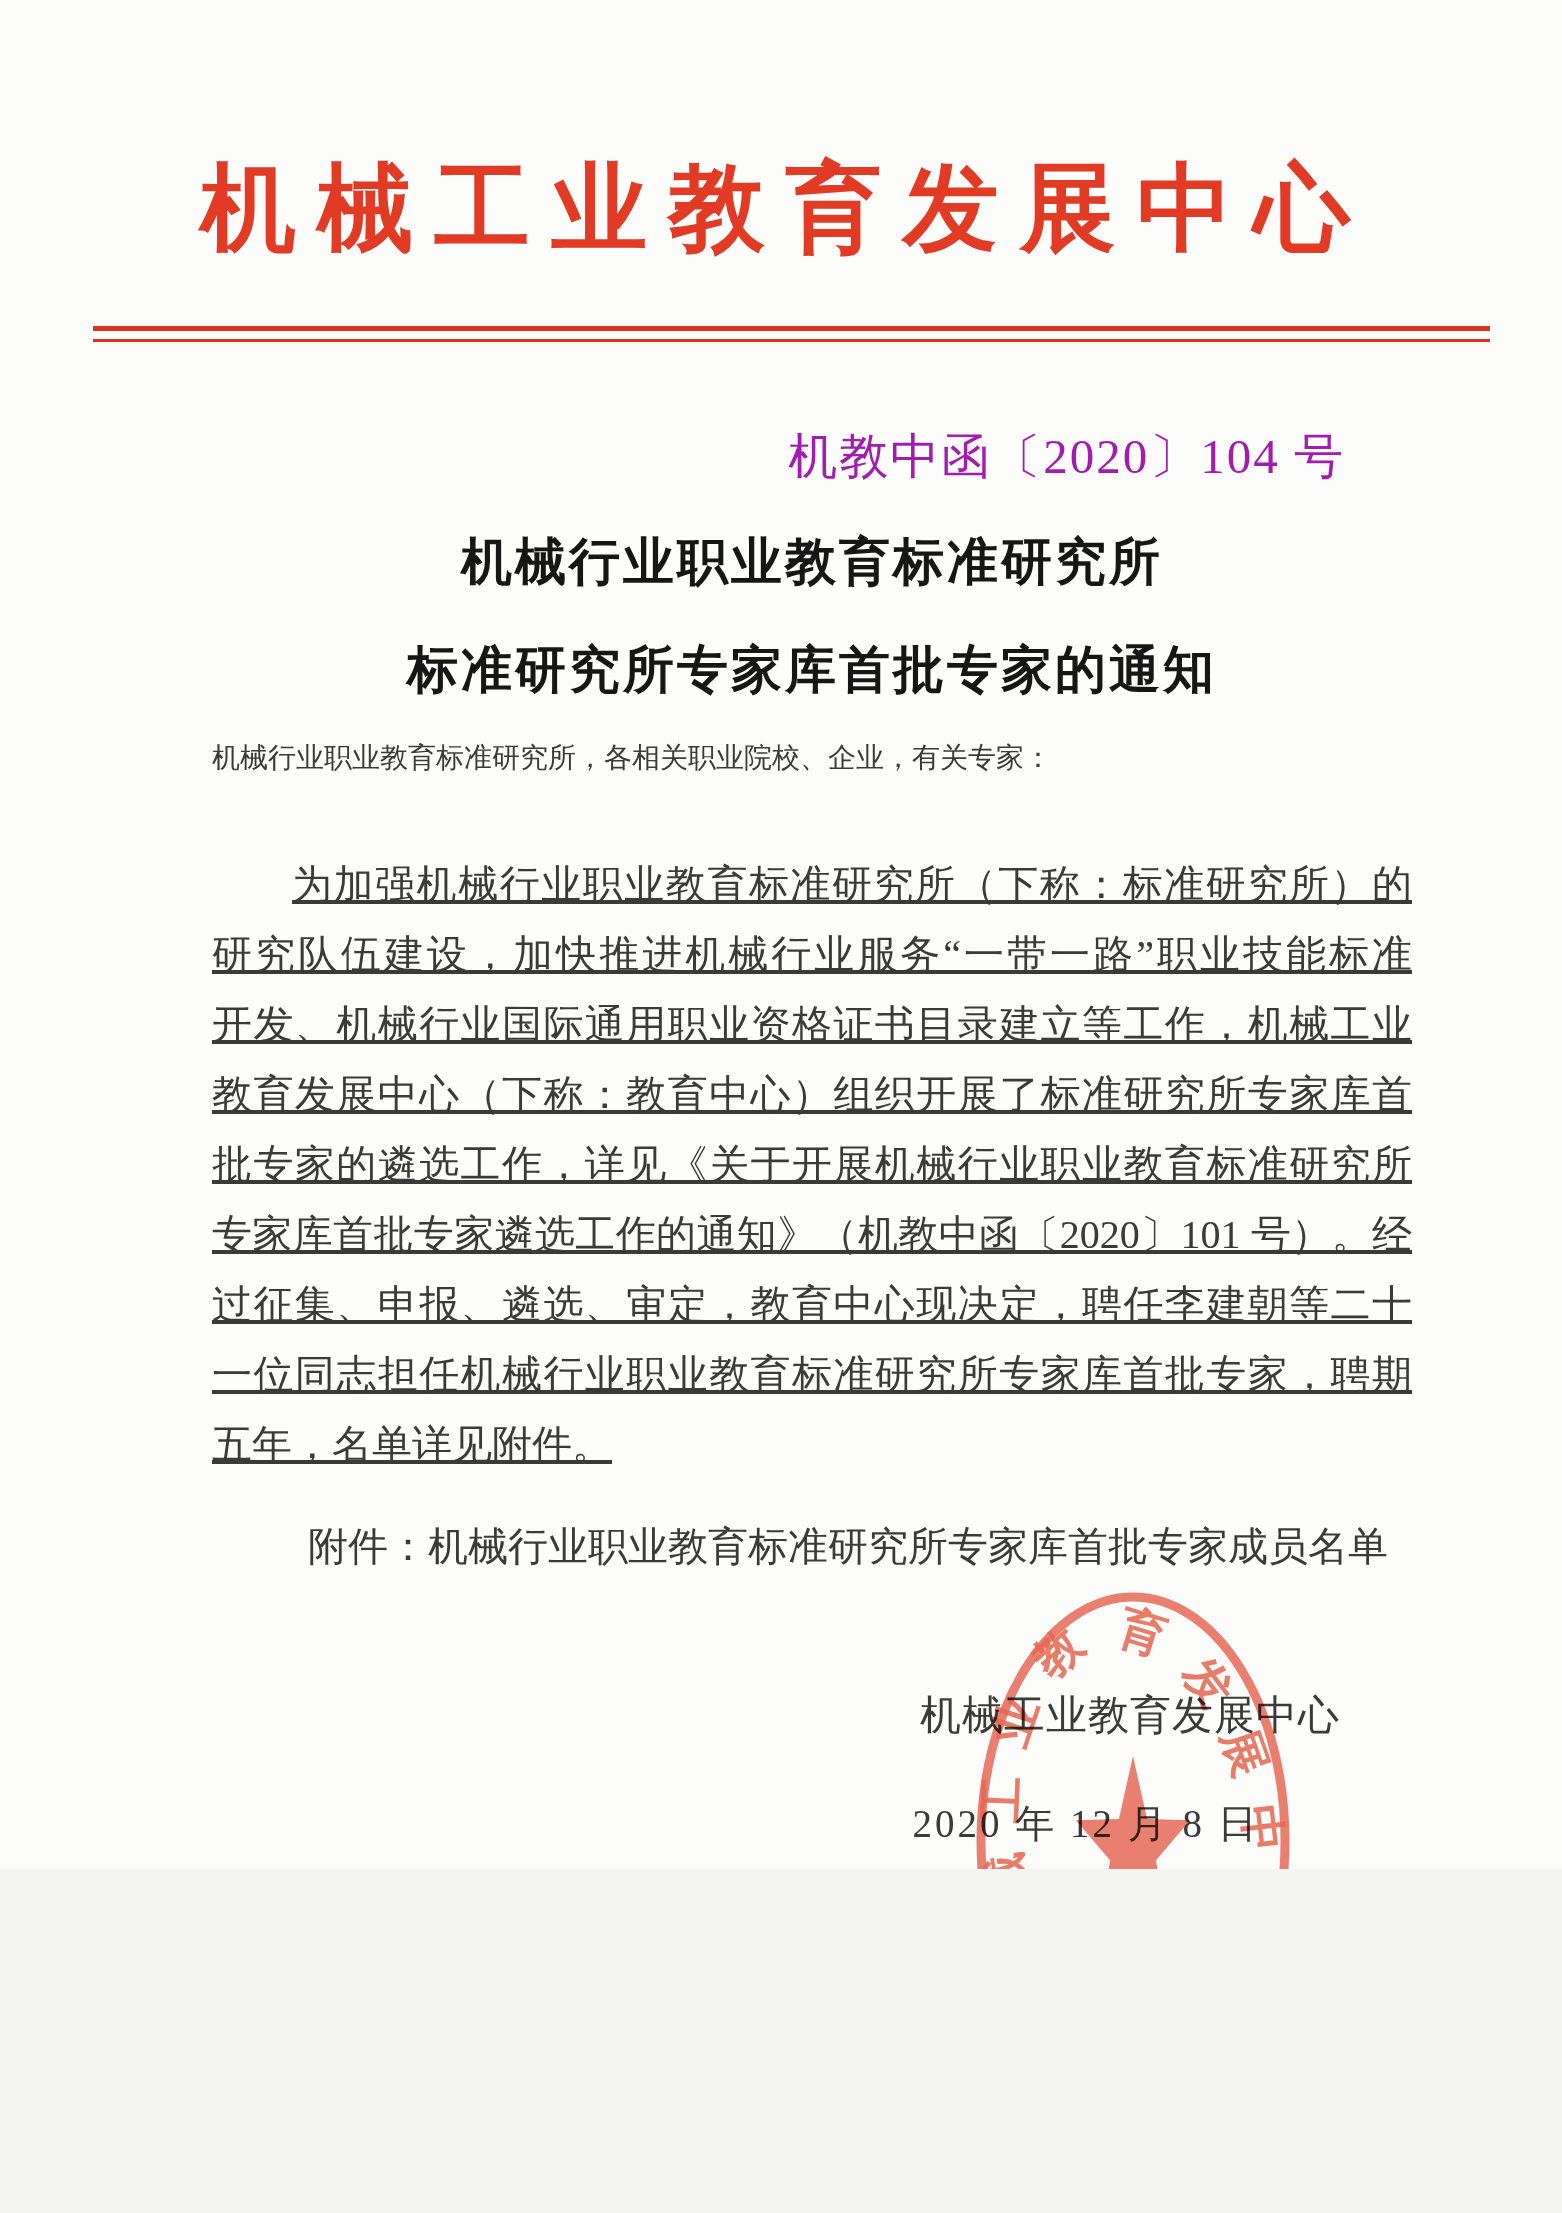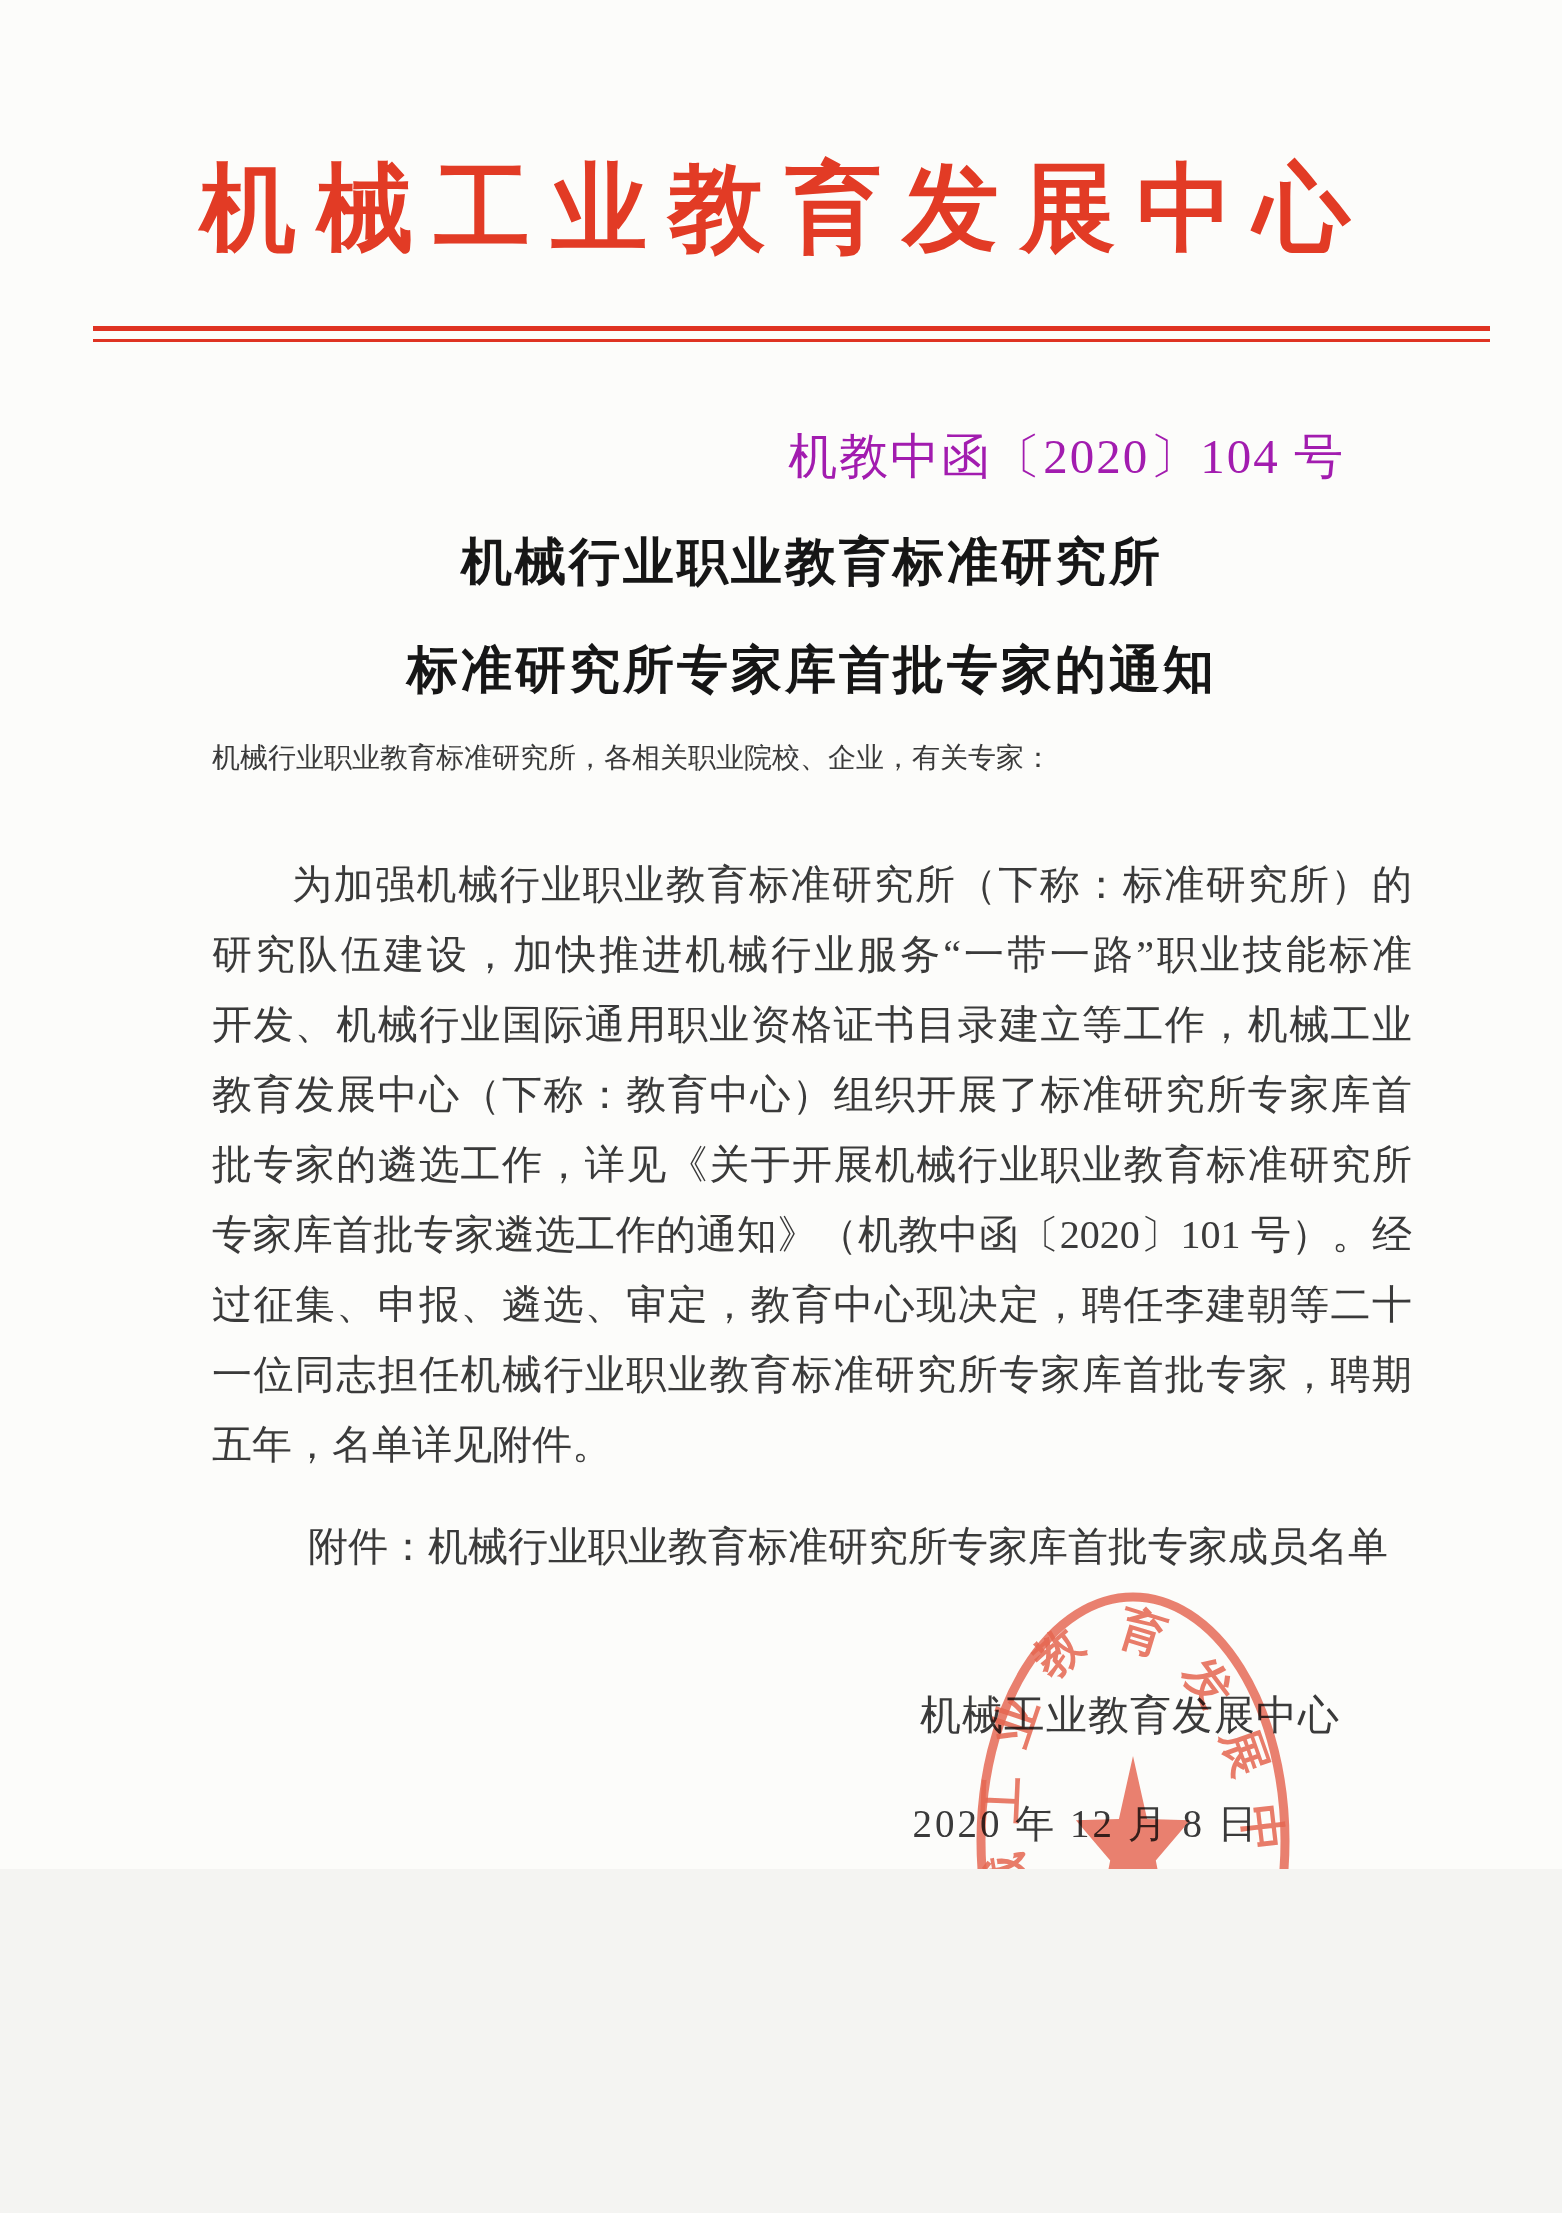--- a/index.html
+++ b/index.html
@@ -51,20 +51,21 @@
     white-space:nowrap;
   }
   .body-block{
     position:absolute;left:212px;top:850px;width:1200px;
     font-size:40px;color:var(--ink);
   }
   .body-line{
     height:70px;line-height:70px;
     text-align:justify;text-align-last:justify;
     text-justify:inter-character;
+    text-decoration:underline;
   }
   .body-line.first{text-indent:80px;}
   .body-line.last{text-align:left;text-align-last:left;}
   .attachment{
     position:absolute;left:308px;top:1512px;
     font-size:40px;line-height:70px;color:var(--ink);
     white-space:nowrap;
   }
   .signer{
     position:absolute;left:1130px;top:1688px;transform:translateX(-50%);

